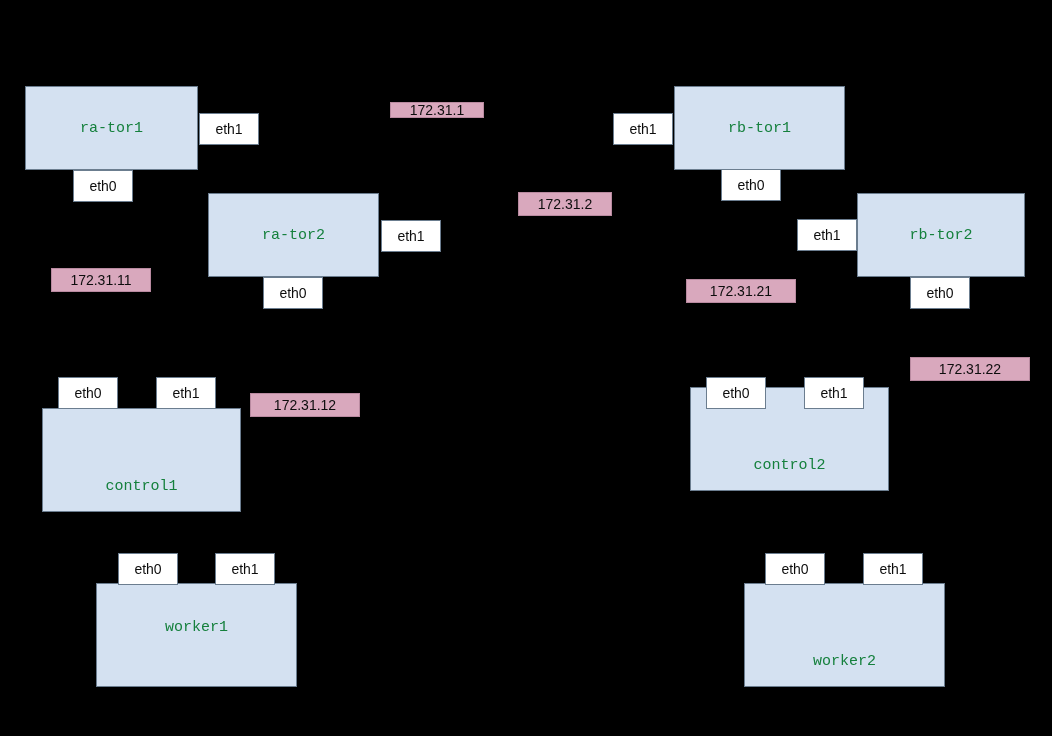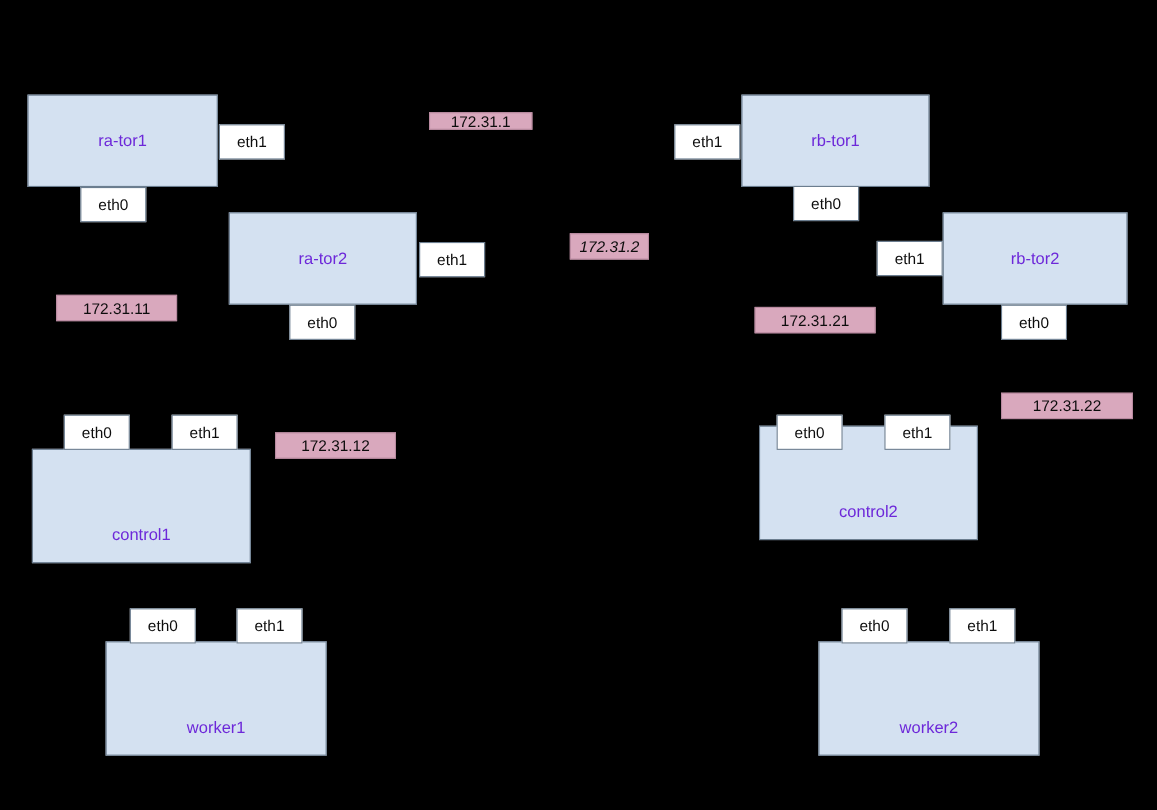--- a/index.html
+++ b/index.html
@@ -17,23 +17,23 @@
     font-family: "Liberation Sans", sans-serif;
   }
   .node {
     position: absolute;
     background: #d4e1f1;
     border: 1px solid #6b7d8f;
     box-sizing: border-box;
     display: flex;
     align-items: center;
     justify-content: center;
-    color: #6d28d9;
+    color: #15803d;
     font-size: 15px;
-    font-family: Liberation Sans, sans-serif;
+    font-family: Liberation Mono, monospace;
     z-index: 2;
   }
   .node.label-top {
     align-items: center;
   }
   .node.label-bottom {
     align-items: flex-end;
     padding-bottom: 16px;
   }
   .iface {
@@ -74,27 +74,27 @@
       </div>
       <div class="node label-top" style="left: 208px; top: 193px; width: 171px; height: 84px;">
         <span>ra-tor2</span>
       </div>
       <div class="node label-top" style="left: 674px; top: 86px; width: 171px; height: 84px;">
         <span>rb-tor1</span>
       </div>
       <div class="node label-top" style="left: 857px; top: 193px; width: 168px; height: 84px;">
         <span>rb-tor2</span>
       </div>
-      <div class="node label-bottom" style="left: 29px; top: 408px; width: 199px; height: 104px;">
+      <div class="node label-bottom" style="left: 42px; top: 408px; width: 199px; height: 104px;">
         <span>control1</span>
       </div>
       <div class="node label-bottom" style="left: 690px; top: 387px; width: 199px; height: 104px;">
         <span>control2</span>
       </div>
-      <div class="node label-bottom" style="left: 96px; top: 583px; width: 201px; height: 104px;">
+      <div class="node label-bottom" style="left: 96px; top: 583px; width: 201px; height: 104px; align-items: center;">
         <span>worker1</span>
       </div>
       <div class="node label-bottom" style="left: 744px; top: 583px; width: 201px; height: 104px;">
         <span>worker2</span>
       </div>
     </div>
   <div id="ifaces-layer">
       <div class="iface" style="left: 199px; top: 113px; width: 60px; height: 32px;">
         <span>eth1</span>
       </div>
@@ -141,24 +141,24 @@
         <span>eth0</span>
       </div>
       <div class="iface" style="left: 863px; top: 553px; width: 60px; height: 32px;">
         <span>eth1</span>
       </div>
     </div>
   <div id="nets-layer">
       <div class="netlabel" style="left: 390px; top: 102px; width: 94px; height: 16px;">
         <span>172.31.1</span>
       </div>
-      <div class="netlabel" style="left: 518px; top: 212px; width: 72px; height: 24px; font-style: italic;">
+      <div class="netlabel" style="left: 518px; top: 192px; width: 94px; height: 24px;">
         <span>172.31.2</span>
       </div>
-      <div class="netlabel" style="left: 51px; top: 268px; width: 110px; height: 24px;">
+      <div class="netlabel" style="left: 51px; top: 268px; width: 100px; height: 24px;">
         <span>172.31.11</span>
       </div>
       <div class="netlabel" style="left: 686px; top: 279px; width: 110px; height: 24px;">
         <span>172.31.21</span>
       </div>
       <div class="netlabel" style="left: 250px; top: 357px; width: 110px; height: 24px; margin-top: 36px;">
         <span>172.31.12</span>
       </div>
       <div class="netlabel" style="left: 910px; top: 357px; width: 120px; height: 24px; justify-content: center;">
         <span>172.31.22</span>

